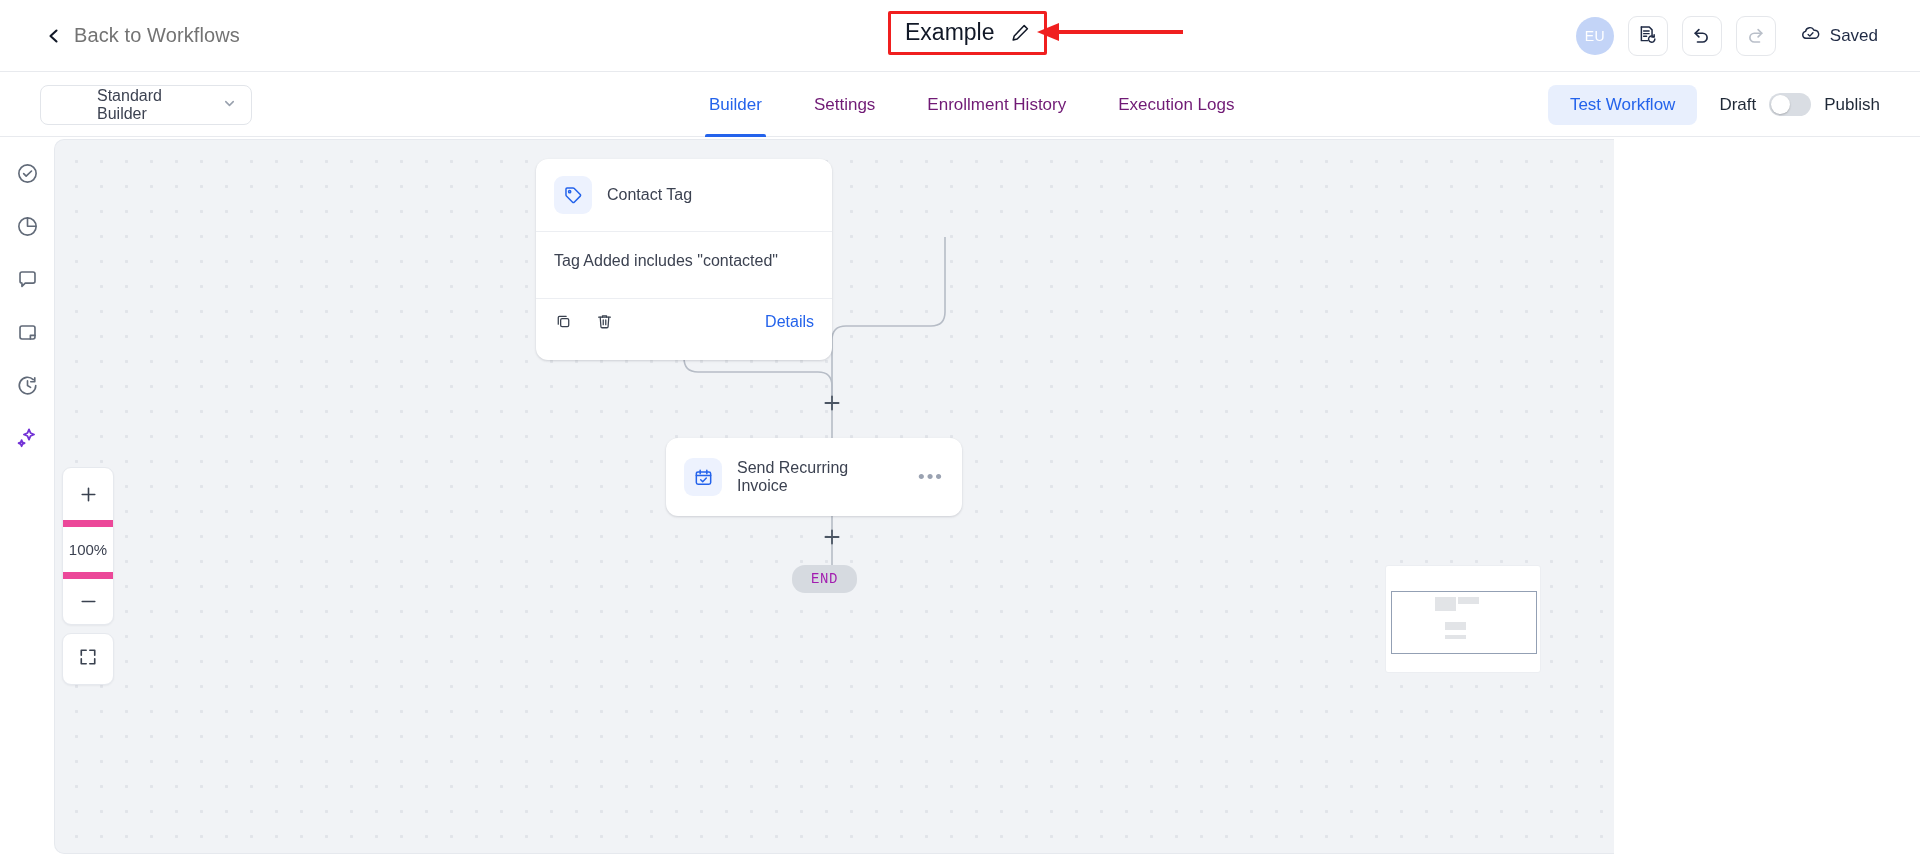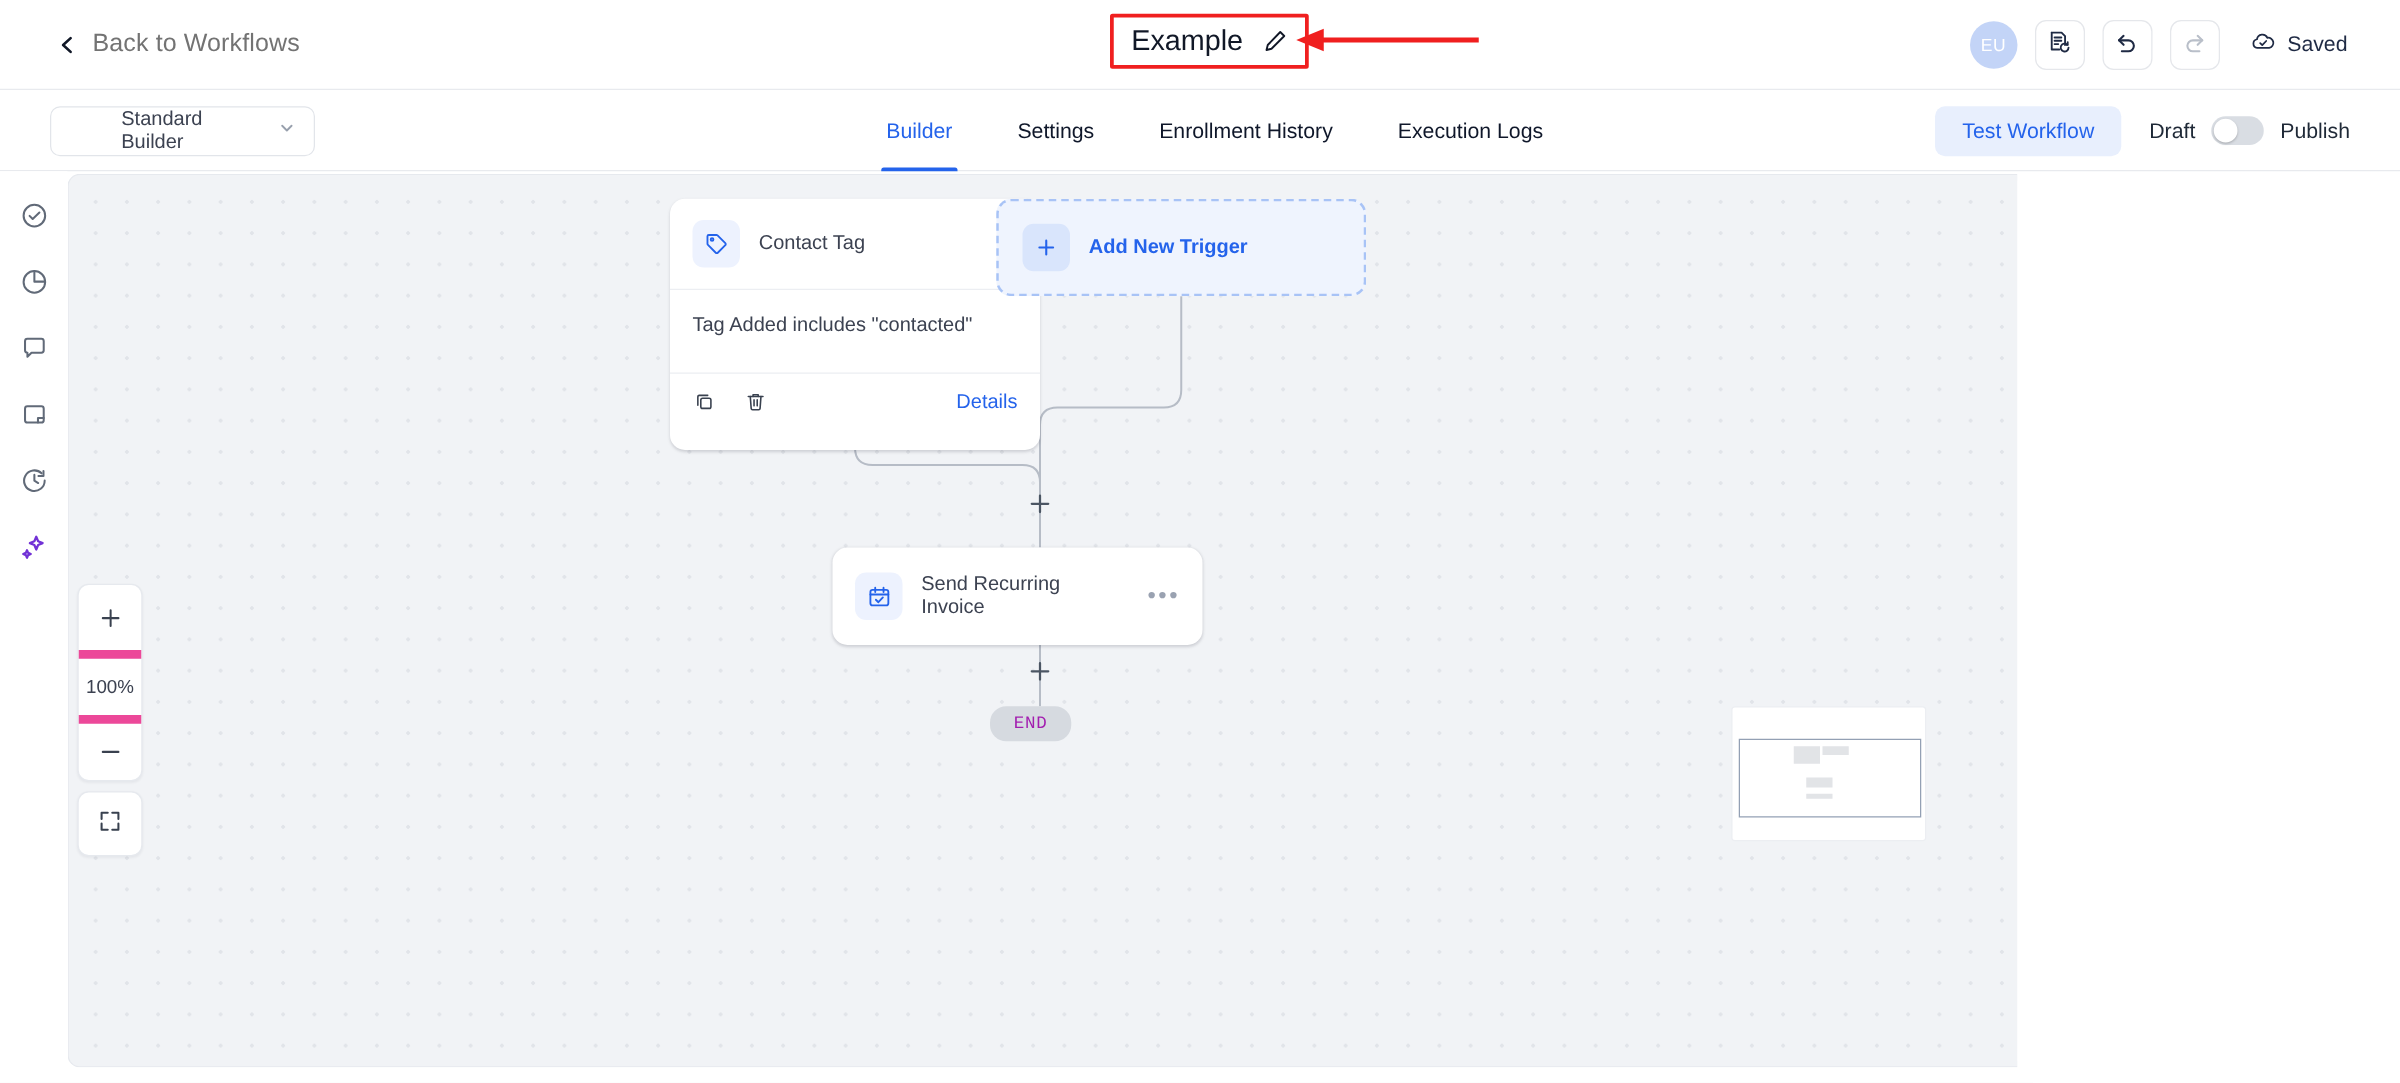--- a/index.html
+++ b/index.html
@@ -68,21 +68,21 @@
     display: flex; align-items: center; justify-content: space-between;
     padding: 0 14px 0 17px; cursor: pointer; background: #fff;
   }
   .builder-select span { font-size: 16px; color: #3c4251; margin-left: 39px; }
   .tabs {
     position: absolute; left: 683px; top: 0; height: 65px;
     display: flex; align-items: center; gap: 0;
   }
   .tab {
     position: relative; height: 65px; display: flex; align-items: center;
-    padding: 0 26px; font-size: 17px; color: #0f172a; cursor: pointer;
+    padding: 0 26px; font-size: 17px; color: #701a75; cursor: pointer;
   }
   .tab.active { color: #2463eb; }
   .tab.active::after {
     content: ""; position: absolute; left: 22px; right: 22px; bottom: 0;
     height: 3px; background: #2463eb; border-radius: 2px 2px 0 0;
   }
   .subbar-right {
     position: absolute; right: 40px; top: 0; height: 65px;
     display: flex; align-items: center; gap: 22px;
   }
@@ -405,28 +405,20 @@
                 <path d="M9.4 6.6V4.8h5.2v1.8"></path>
               <path d="M6.6 6.6l.9 12a1.4 1.4 0 0 0 1.4 1.3h6.2a1.4 1.4 0 0 0 1.4-1.3l.9-12"></path>
               <path d="M10.4 10v6M13.6 10v6"></path>
             </svg>
           </span>
         </div>
         <span class="details">Details</span>
       </div>
     </div>
 
-    <div id="add-trigger">
-      <span class="at-plus">
-        <svg viewBox="0 0 24 24" width="20" height="20" fill="none" stroke="#2463eb" stroke-width="2" stroke-linecap="round">
-          <path d="M12 5.4v13.2M5.4 12h13.2"></path>
-        </svg>
-      </span>
-      <span class="at-label">Add New Trigger</span>
-    </div>
 
     <div class="node-card" id="action-card">
       <span class="nc-icon">
         <svg viewBox="0 0 24 24" width="21" height="21" fill="none" stroke="#2463eb" stroke-width="1.7" stroke-linecap="round" stroke-linejoin="round">
           <rect x="3.8" y="5.6" width="16.4" height="14.2" rx="2"></rect>
           <path d="M3.8 9.8h16.4"></path>
           <path d="M8.2 3.6v4M15.8 3.6v4"></path>
           <path d="M8.8 14.6l2.3 2.3 4.1-4.4"></path>
         </svg>
       </span>

